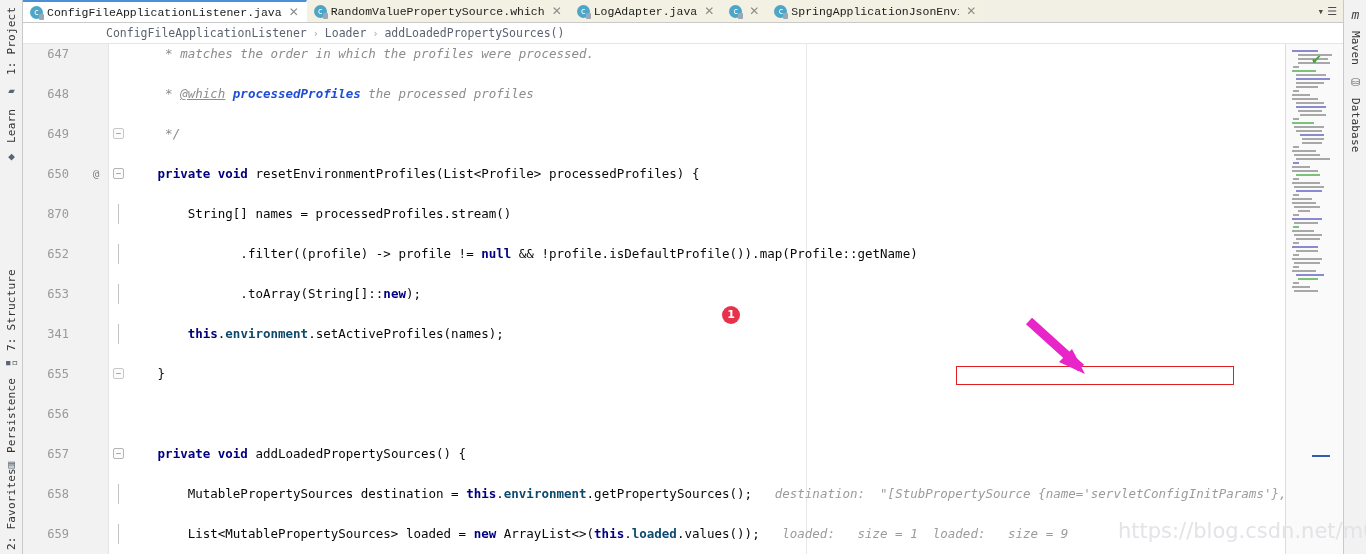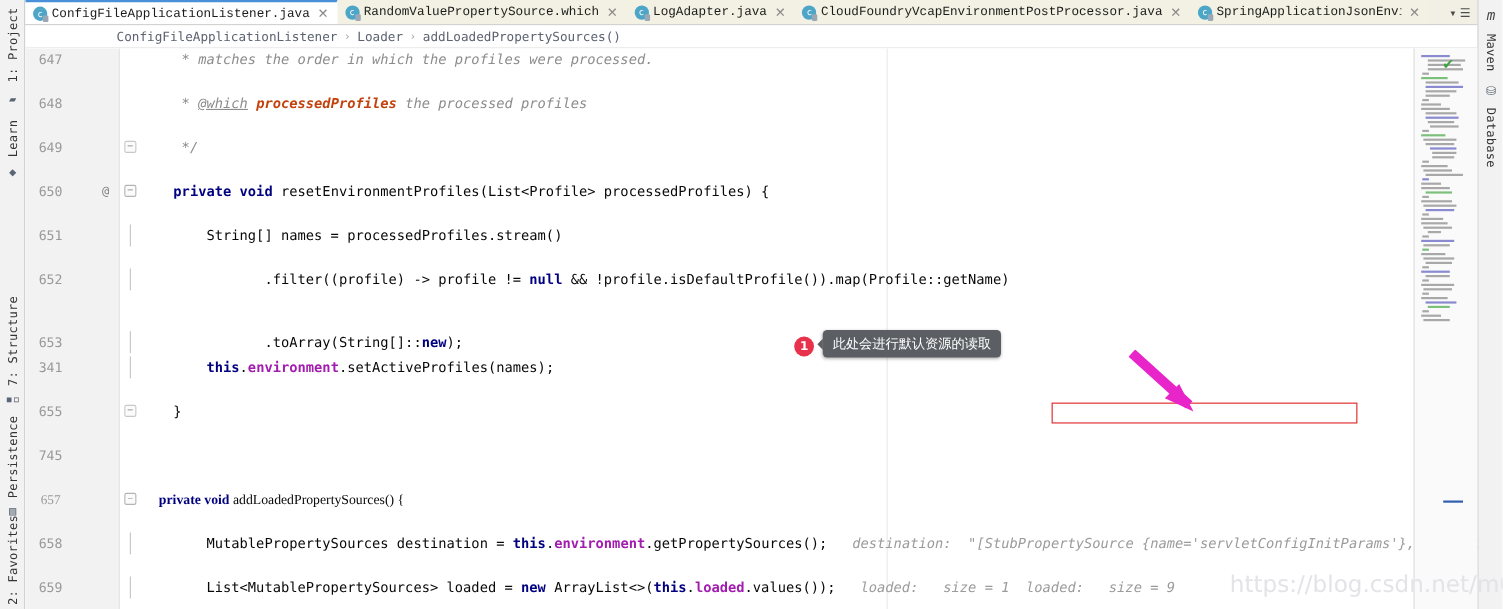--- a/index.html
+++ b/index.html
@@ -106,21 +106,21 @@
   }
   .code-area { position:absolute; left:0; top:0; width:1320px; height:510px; }
 
   .line {
     position: relative; height: 20px; line-height: 20px;
     white-space: nowrap;
     font-family: "DejaVu Sans Mono", "Liberation Mono", monospace;
     font-size: 12.5px;
   }
   .lnum {
-    position: absolute; left: 0; width: 46px; text-align: center;
+    position: absolute; left: 0; width: 46px; text-align: right;
     color: #999999; font-size: 12px;
   }
   .annot-at {
     position: absolute; left: 66px; width: 14px; text-align:center;
     color:#808080; font-size:11px;
   }
   .fold {
     position: absolute; left: 90px; width: 11px; height: 11px; top: 4px;
     border: 1px solid #b4b4b4; background: #fbfbfb; border-radius: 2px;
     color:#8a8a8a; font-size:9px; line-height:9px; text-align:center;
@@ -130,23 +130,23 @@
   .fold.bar::before {
     content:""; position:absolute; left:5px; top:-4px; width:1px; height:20px; background:#c4c4c4;
   }
   .ltext {
     position: absolute; left: 112px; top: 0; white-space: pre;
     color: #080808;
   }
 
   
   .kw { color:#000080; font-weight:bold; }
-  .fld { color:#a21caf; font-weight:bold; }
+  .fld { color:#0c4a6e; font-weight:bold; }
   .cmt { color:#8c8c8c; font-style:italic; }
-  .cmt b { color:#c2410c; }
+  .cmt b { color:#1d4ed8; }
   .tag { color:#8c8c8c; font-style:italic; text-decoration:underline; }
   .hint { color:#9b9b9b; font-style:italic; }
 
   
   .minimap {
     position:absolute; right:23px; top:44px; width:58px; height:510px;
     background:#fafafa; border-left:1px solid #dcdcdc; overflow:hidden;
   }
   .mm-line { position:absolute; height:2px; background:#a8a8a8; }
   .mm-line.kw { background:#8a8ad0; }
@@ -224,21 +224,20 @@
       <span class="tablabel">RandomValuePropertySource.which</span>
       <span class="close-x">✕</span>
     </div>
     <div class="tab">
       <span class="cls-ico">c</span>
       <span class="tablabel">LogAdapter.java</span>
       <span class="close-x">✕</span>
     </div>
     <div class="tab">
       <span class="cls-ico">c</span>
-      <span class="tablabel">CloudFoundryVcapEnvironmentPostProcessor.java</span>
       <span class="close-x">✕</span>
     </div>
     <div class="tab truncated">
       <span class="cls-ico">c</span>
       <span class="tablabel">SpringApplicationJsonEnvir</span>
       <span class="close-x">✕</span>
     </div>
     <div class="tabbar-actions">
       <span class="ico">▾</span>
       <span class="ico">☰</span>
@@ -270,49 +269,49 @@
           <span class="fold plain">−</span>
           <span class="ltext"><span class="cmt">    */</span></span>
         </div>
         <div class="line" style="top: 60px;">
           <span class="lnum">650</span>
           <span class="annot-at">@</span>
           <span class="fold ">−</span>
           <span class="ltext"><span class="kw">   private void </span>resetEnvironmentProfiles(List&lt;Profile&gt; processedProfiles) {</span>
         </div>
         <div class="line" style="top: 80px;">
-          <span class="lnum">651</span>
+          <span class="lnum">870</span>
           <span class="fold bar"></span>
           <span class="ltext">       String[] names = processedProfiles.stream()</span>
         </div>
         <div class="line" style="top: 100px;">
           <span class="lnum">652</span>
           <span class="fold bar"></span>
           <span class="ltext">              .filter((profile) -&gt; profile != <span class="kw">null</span> &amp;&amp; !profile.isDefaultProfile()).map(Profile::getName)</span>
         </div>
-        <div class="line" style="top: 137px;">
+        <div class="line" style="top: 120px;">
           <span class="lnum">653</span>
           <span class="fold bar"></span>
           <span class="ltext">              .toArray(String[]::<span class="kw">new</span>);</span>
         </div>
         <div class="line" style="top: 140px;">
           <span class="lnum">341</span>
           <span class="fold bar"></span>
           <span class="ltext">       <span class="kw">this</span>.<span class="fld">environment</span>.setActiveProfiles(names);</span>
         </div>
         <div class="line" style="top: 160px;">
           <span class="lnum">655</span>
           <span class="fold plain">−</span>
           <span class="ltext">   }</span>
         </div>
         <div class="line" style="top: 180px;">
-          <span class="lnum">745</span>
+          <span class="lnum">656</span>
           <span class="ltext"></span>
         </div>
-        <div class="line" style="top: 200px; font-family: Liberation Serif, serif;">
+        <div class="line" style="top: 200px;">
           <span class="lnum">657</span>
           <span class="fold ">−</span>
           <span class="ltext"><span class="kw">   private void </span>addLoadedPropertySources() {</span>
         </div>
         <div class="line" style="top: 220px;">
           <span class="lnum">658</span>
           <span class="fold bar"></span>
           <span class="ltext">       MutablePropertySources destination = <span class="kw">this</span>.<span class="fld">environment</span>.getPropertySources();   <span class="hint">destination:  "[StubPropertySource {name='servletConfigInitParams'}, StubPropertySource {</span></span>
         </div>
         <div class="line" style="top: 240px;">
@@ -388,23 +387,20 @@
       <div style="position: absolute; left: 0px; top: 0px; width: 58px; height: 510px;"></div>
     </div>
   <div class="checkmark" style="right:44px; top:52px;">
     <span>✔</span>
   </div>
   <div style="position:absolute; right:36px; top:455px; width:18px; height:2px; background:#2f5fad;"></div>
 
   <div class="badge-num" style="left:722px; top:306px;">
     <span>1</span>
   </div>
-  <div class="tooltip" style="left:748px; top:300px;">
-    <span>此处会进行默认资源的读取</span>
-  </div>
 
   <div class="redbox" style="left:956px; top:366px; width:278px; height:19px;"></div>
 
   <svg class="arrow-svg" style="left:1025px; top:318px;" width="70" height="62" viewBox="0 0 70 62">
     <g>
       <path d="M4 3 L56 50 L56 50 Z" stroke="#e825c8" stroke-width="9" stroke-linecap="round" fill="none"></path>
       <path d="M60 56 L34 44 L47 31 Z" fill="#e825c8"></path>
     </g>
   </svg>
 

